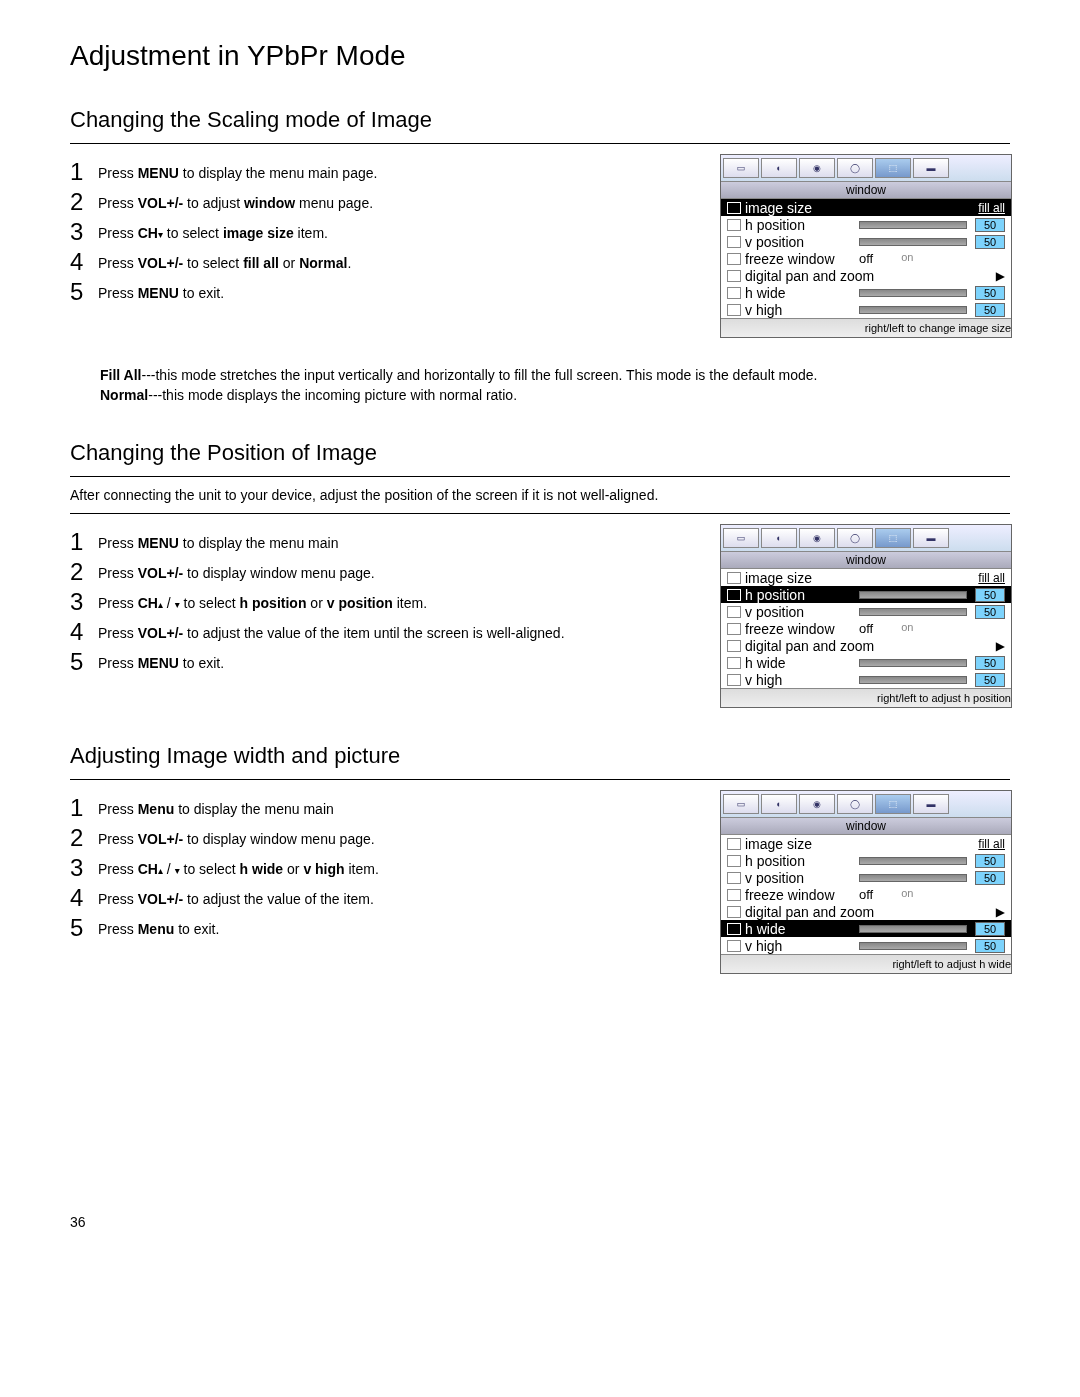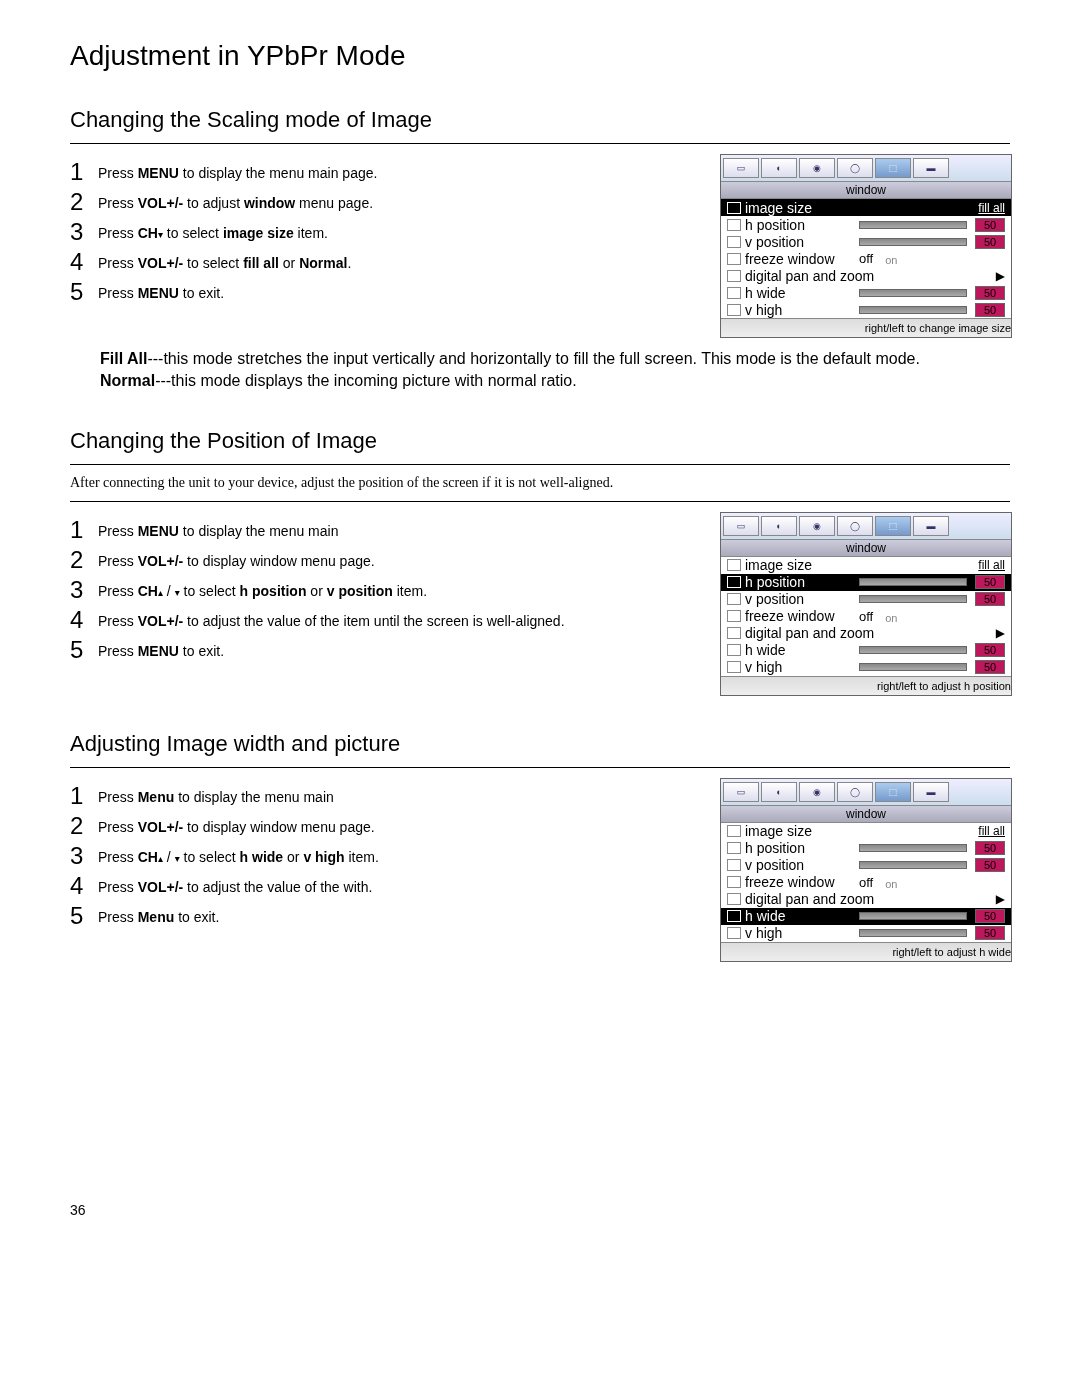--- a/index.html
+++ b/index.html
@@ -12,41 +12,41 @@
   }
   h1 { font-size: 28px; font-weight: normal; margin: 0 0 20px 0; }
   h2 { font-size: 22px; font-weight: normal; margin: 35px 0 10px 0; }
   hr { border: none; border-top: 1px solid #000; margin: 6px 0 10px 0; }
   .section { display: flex; gap: 20px; margin-bottom: 10px; align-items: flex-start; }
   .left { flex: 1; }
   .right { width: 290px; }
   .step { display: flex; gap: 10px; margin: 6px 0; align-items: flex-start; }
   .stepnum { font-size: 24px; font-weight: normal; width: 18px; flex-shrink: 0; line-height: 1; }
   .steptext { font-size: 14px; line-height: 1.3; padding-top: 4px; }
-  .desc { font-size: 16px; margin: 10px 0 10px 30px; line-height: 1.4; }
-  .intro { font-size: 14px; margin: 6px 0 10px 0; font-family: Liberation Serif, serif; }
+  .desc { font-size: 14px; margin: 28px 0 10px 30px; line-height: 1.4; }
+  .intro { font-size: 14px; margin: 6px 0 10px 0; }
   b { font-weight: bold; }
   .pagenum { font-size: 14px; margin-top: 240px; }
 
   
   .osd { border: 1px solid #666; font-size: 13px; width: 290px; background: #fff; }
   .osd-tabs { display: flex; background: linear-gradient(#eef,#cde); border-bottom: 1px solid #888; height: 22px; align-items: center; padding: 2px; gap: 2px; }
   .tab { width: 34px; height: 18px; border: 1px solid #888; background: linear-gradient(#fff,#dde); display:flex;align-items:center;justify-content:center;font-size:9px;color:#336; }
   .tab.sel { background: linear-gradient(#ace,#79c); color:#fff; }
   .osd-title { background: linear-gradient(#ccd,#aab); text-align: center; font-size: 12px; padding: 1px 0; border-bottom:1px solid #888; }
   .osd-body { padding: 0; }
   .osd-row { display: flex; align-items: center; padding: 0 6px; height: 17px; font-size: 14px; gap:4px; }
   .osd-row.selected { background: #000; color: #fff; }
   .osd-icon { width: 12px; height: 10px; border:1px solid #888; background:#fff; flex-shrink:0; }
   .osd-row.selected .osd-icon { border-color:#fff; background:#000; }
   .osd-label { flex: 0 0 110px; }
   .osd-slider { flex: 1; height: 6px; background: linear-gradient(#888,#aaa); border:1px solid #666; margin-right:4px; }
-  .osd-val { width: 28px; font-size: 11px; border:1px solid #666; text-align:center; background:#be185d; color:#000; height:12px; line-height:12px; }
+  .osd-val { width: 28px; font-size: 11px; border:1px solid #666; text-align:center; background:#7dd3fc; color:#000; height:12px; line-height:12px; }
   .osd-fillall { font-size:12px; text-decoration: underline; }
-  .osd-freeze { display:flex; align-items:flex-end; gap:12px; }
+  .osd-freeze { display:flex; align-items:flex-start; gap:28px; }
   .osd-off { font-size:13px; }
   .osd-on { font-size:11px; color:#888; }
   .osd-arrow { margin-left:auto; font-size:12px; }
   .osd-hint { text-align:right; font-size:11px; padding:3px 0; border-top:1px solid #888; background:linear-gradient(#ddd,#eee); }
   .tri-up::before { content: "▴"; font-size: 10px; }
   .tri-dn::before { content: "▾"; font-size: 10px; }
 </style>
 </head>
 <body>
 
@@ -266,21 +266,21 @@
       </div>
     <div class="step">
         <div class="stepnum">3</div>
       <div class="steptext">
         <span>Press </span><b>CH</b><span class="tri-up"></span><span> / </span><span class="tri-dn"></span><span> to select </span><b>h wide</b><span> or </span><b>v high</b><span> item.</span>
       </div>
       </div>
     <div class="step">
         <div class="stepnum">4</div>
       <div class="steptext">
-        <span>Press </span><b>VOL+/-</b><span> to adjust the value of the with.</span>
+        <span>Press </span><b>VOL+/-</b><span> to adjust the value of the item.</span>
       </div>
       </div>
     <div class="step">
         <div class="stepnum">5</div>
       <div class="steptext">
         <span>Press </span><b>Menu</b><span> to exit.</span>
       </div>
       </div>
   </div>
   <div class="right">

